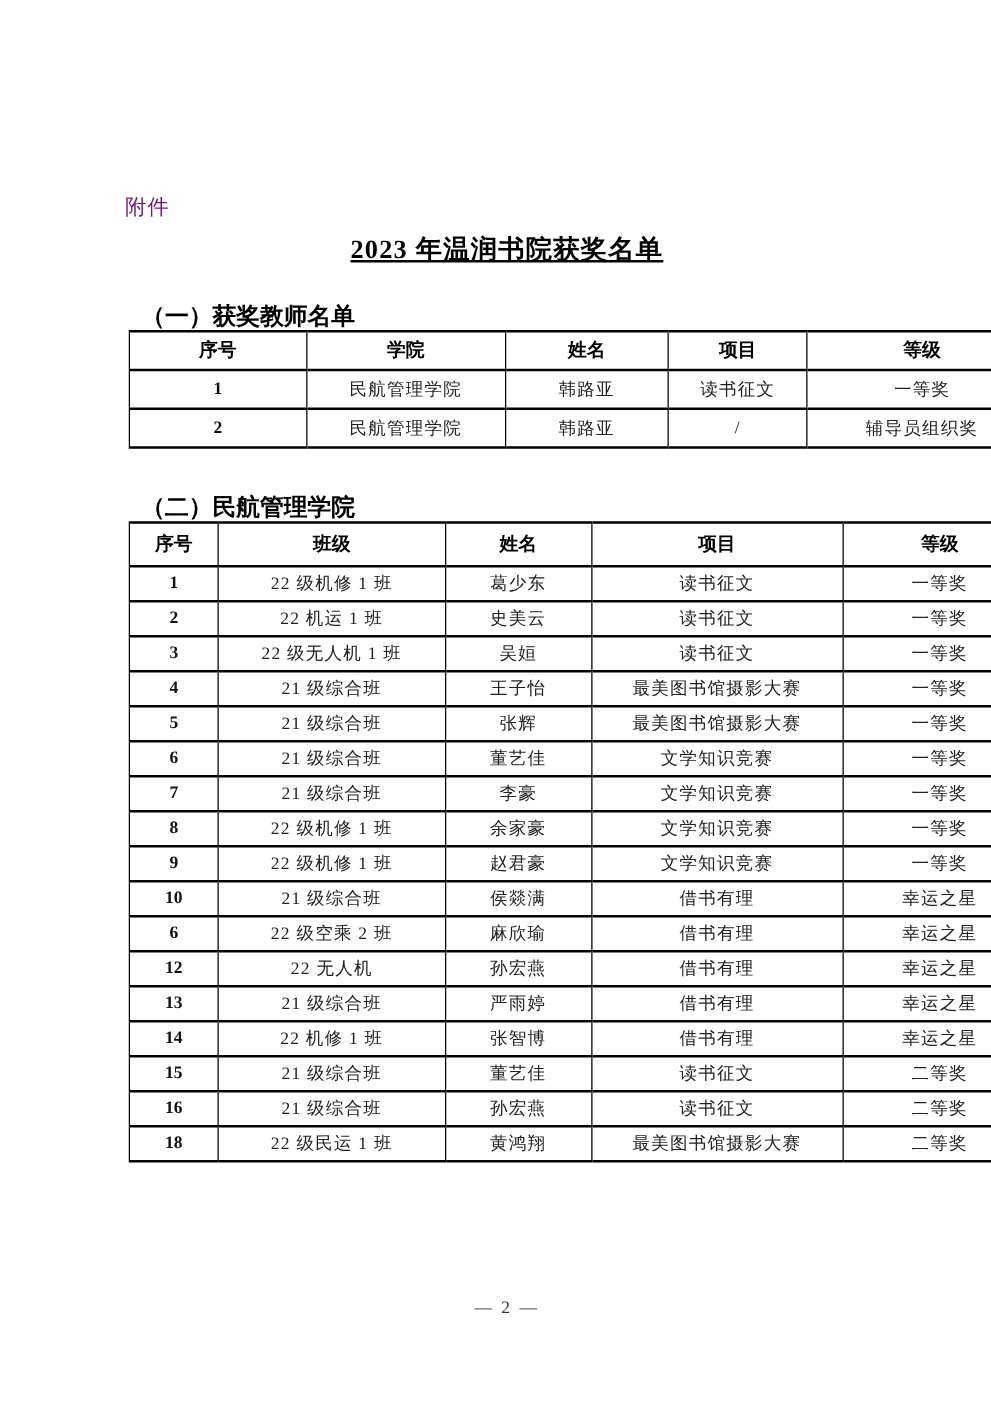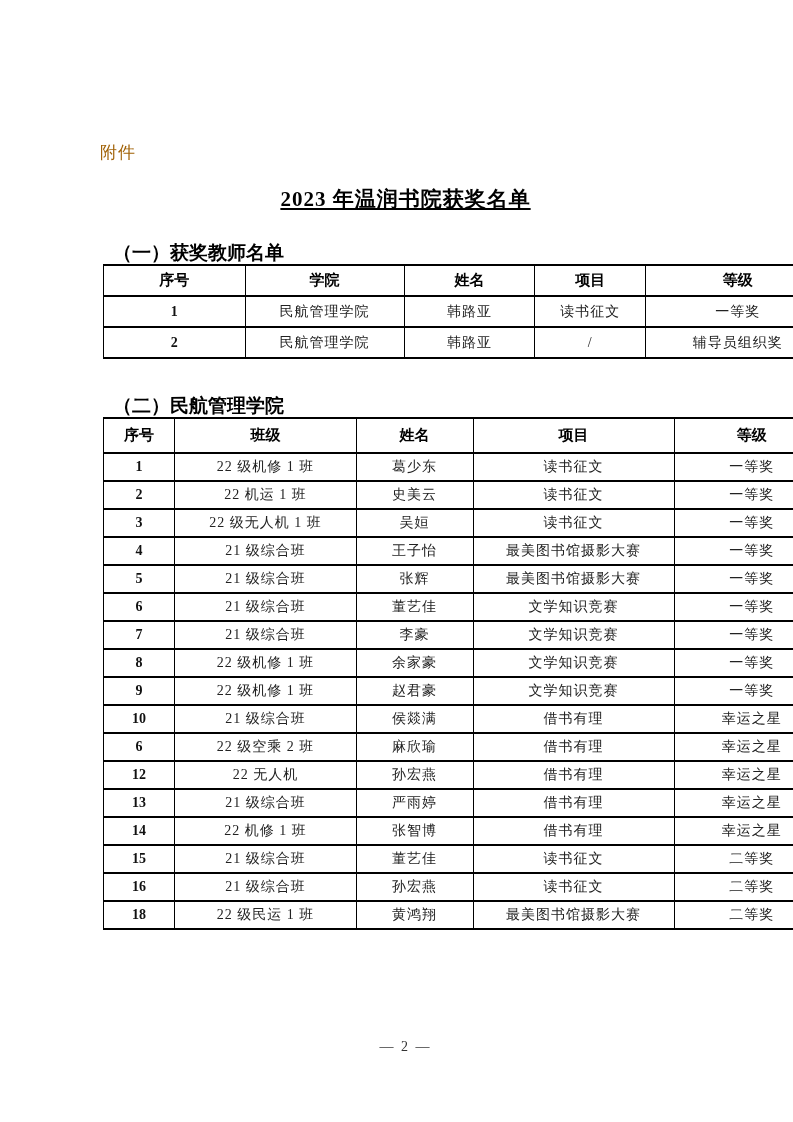--- a/index.html
+++ b/index.html
@@ -11,25 +11,25 @@
     width: 793px;
     height: 1122px;
     position: relative;
     font-family: "Liberation Serif", "DejaVu Serif", serif;
     color: #1a1a1a;
     overflow: hidden;
   }
   .attachment {
     position: absolute;
     left: 100px;
-    top: 141px;
+    top: 154px;
     font-family: "Liberation Sans", "DejaVu Sans", sans-serif;
     font-size: 17px;
     font-weight: 500;
-    color: #a16207;
+    color: #701a75;
     letter-spacing: 1px;
   }
   .doc-title {
     position: absolute;
     left: 103px;
     top: 185px;
     width: 605px;
     text-align: center;
     font-family: "Liberation Serif", "DejaVu Serif", serif;
     font-size: 21px;

